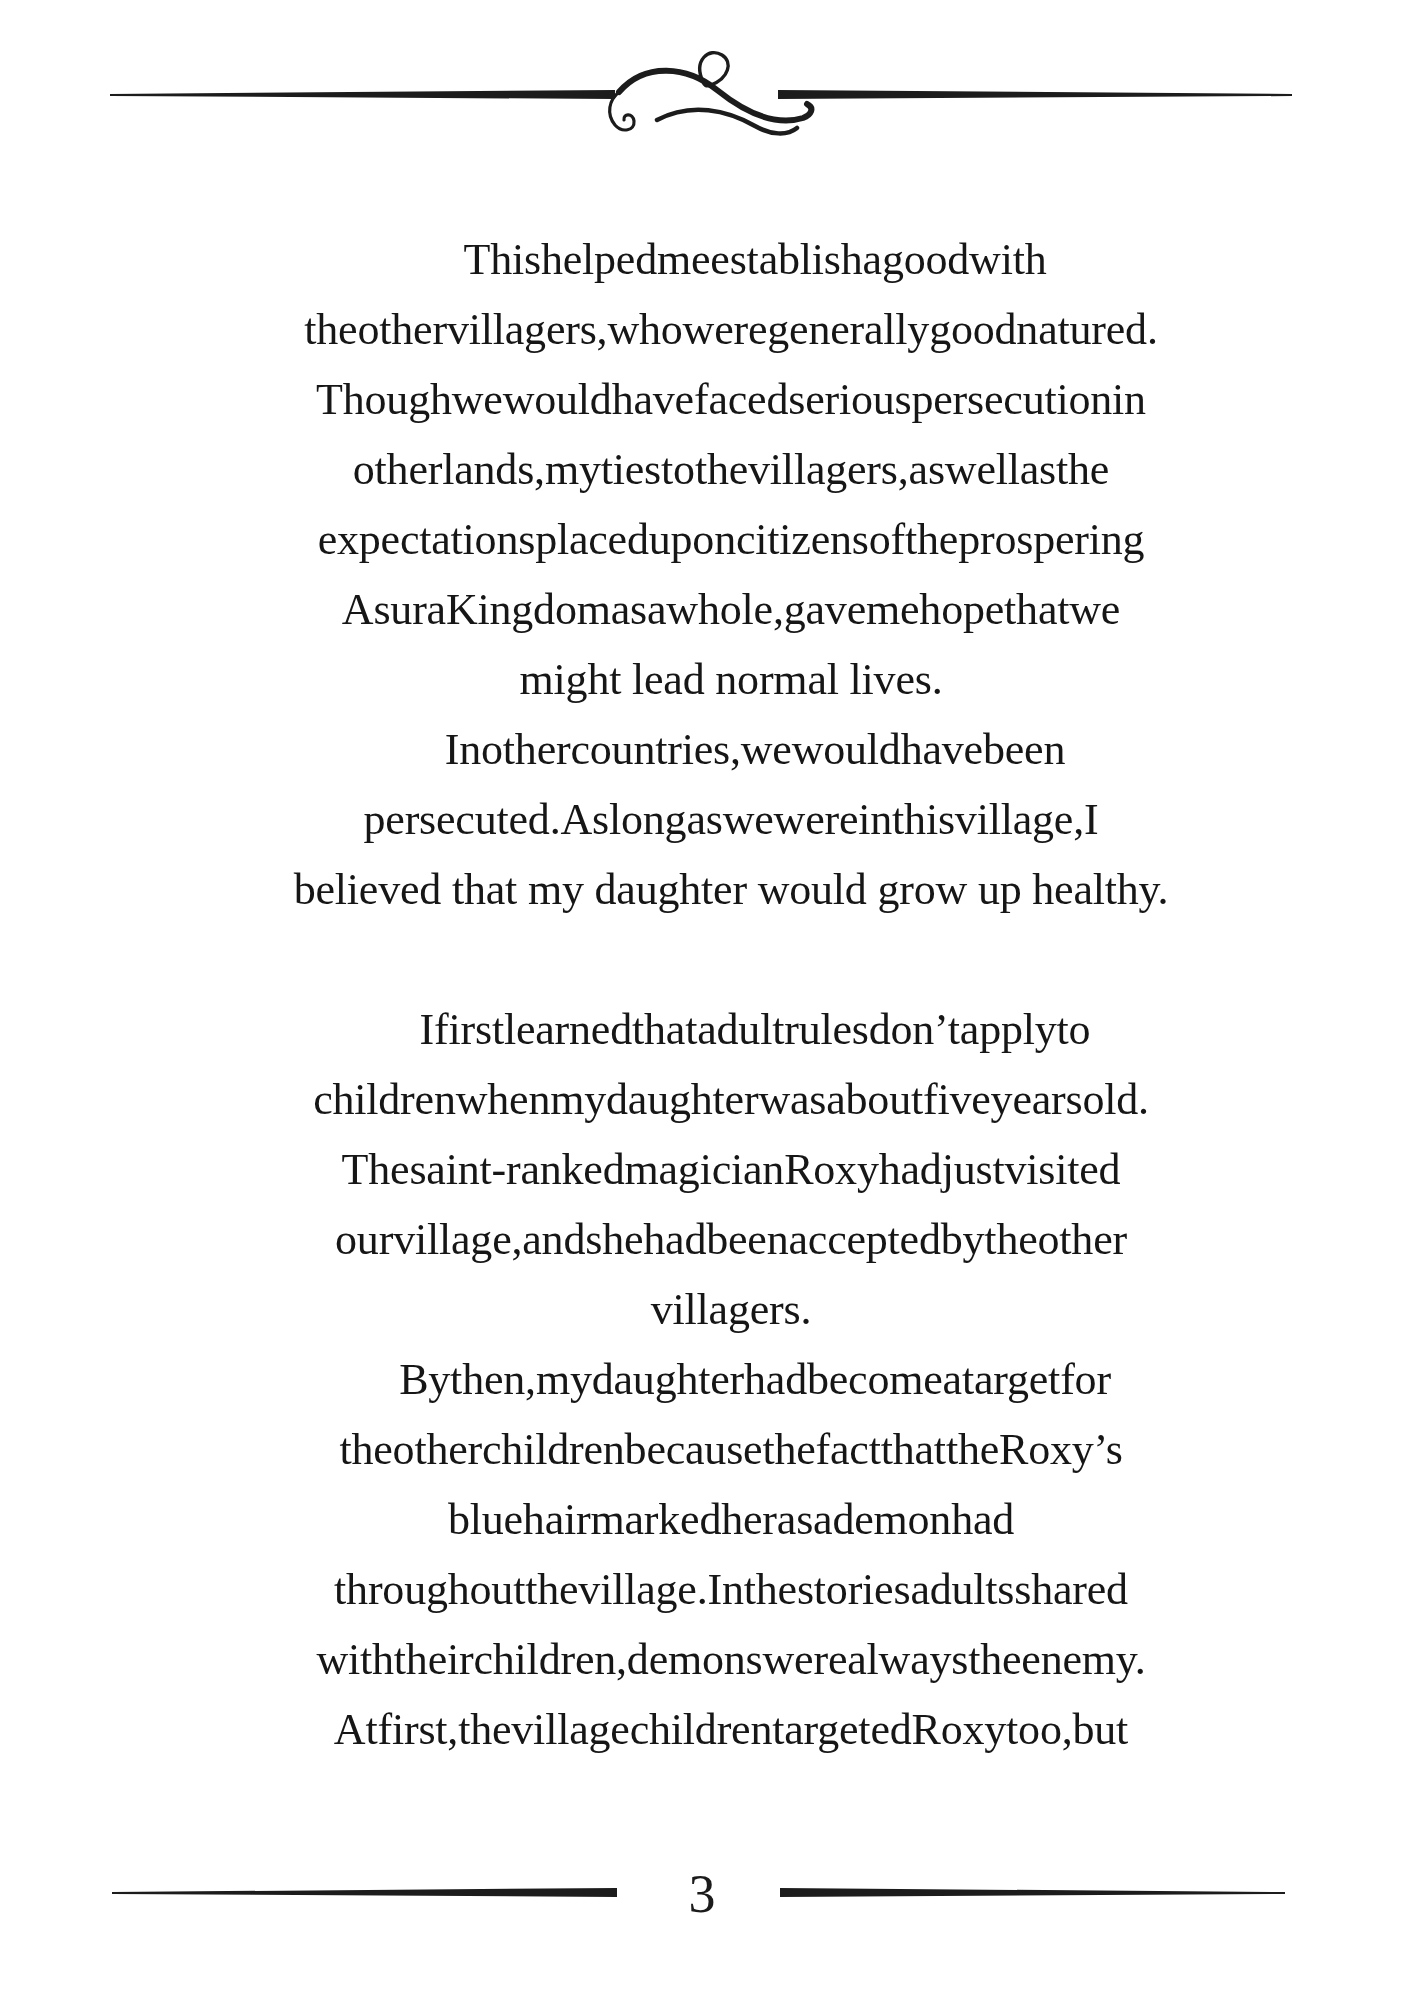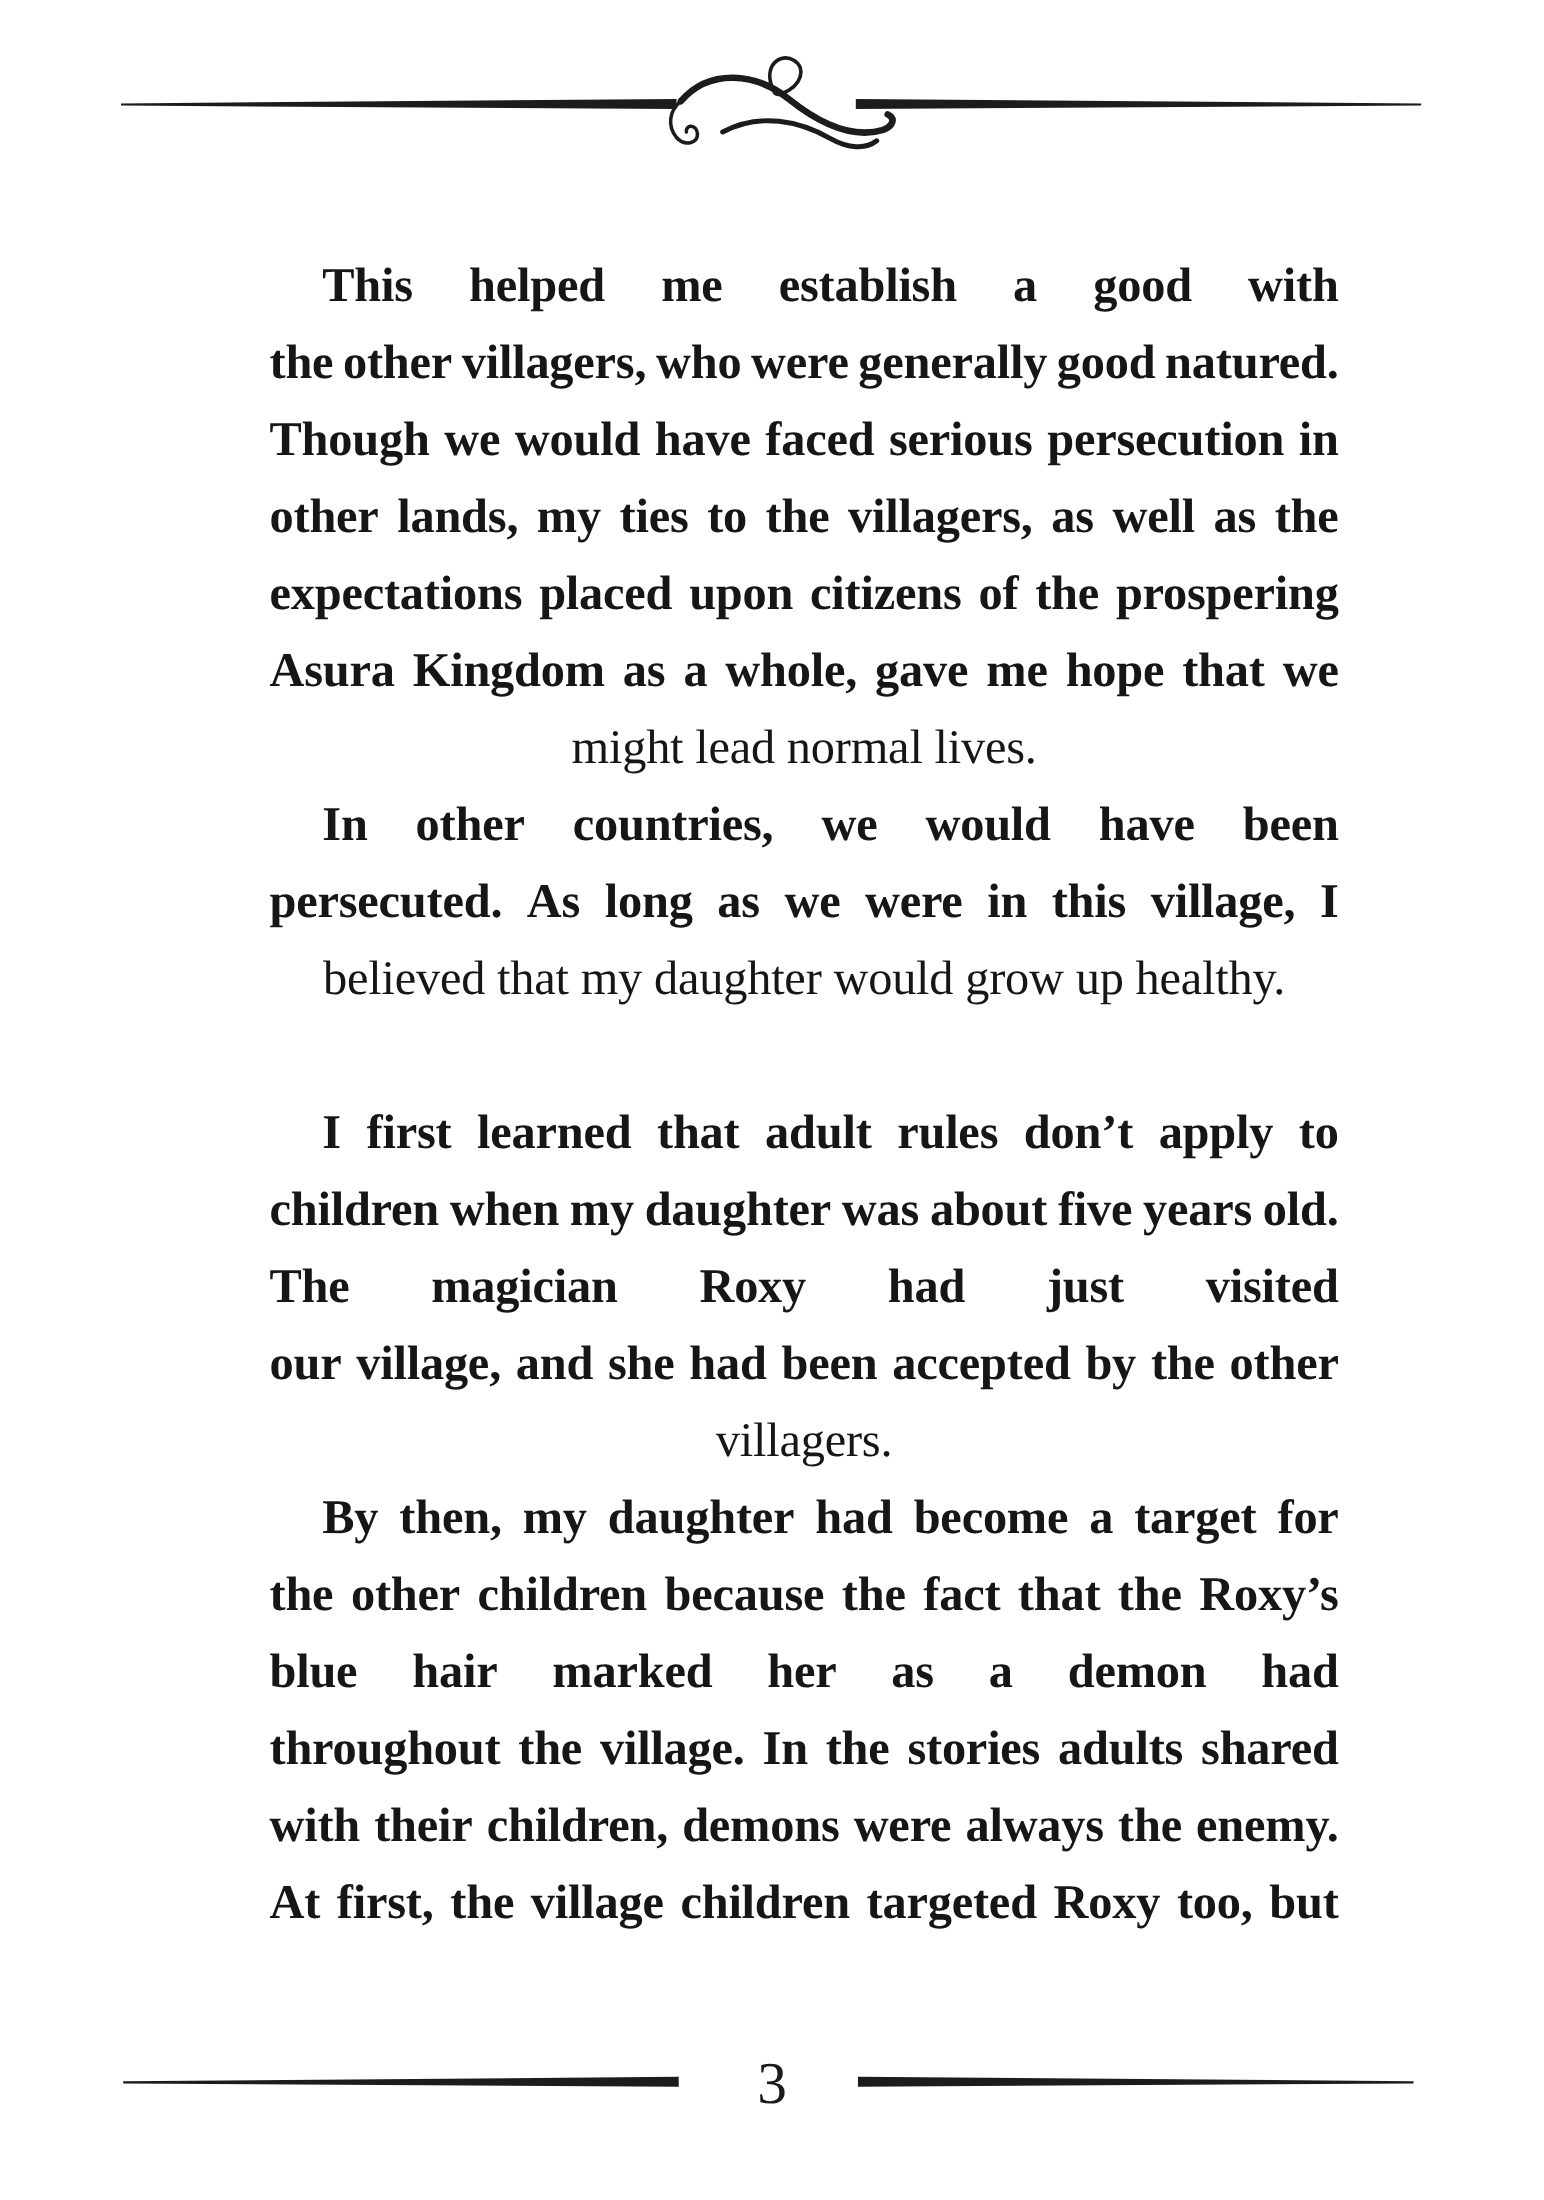--- a/index.html
+++ b/index.html
@@ -10,21 +10,21 @@
   }
   .rule-svg{position:absolute;left:0;width:1404px;display:block;}
   #header-rule{top:86px;height:18px;}
   #footer-rule{top:1884px;height:18px;}
   #flourish{position:absolute;left:605px;top:46px;width:230px;height:100px;}
   #body-text{
     position:absolute;left:245px;top:225px;width:972px;
     font-size:44px;line-height:70px;letter-spacing:-0.2px;
   }
   .line{height:70px;line-height:70px;}
-  .jline{display:flex;justify-content:space-between;white-space:nowrap;font-weight:bold;}
+  .jline{display:flex;justify-content:center;white-space:nowrap;}
   .indent{padding-left:48px;}
   .plain{text-align:center;}
   .spacer{height:70px;}
   #page-number{
     position:absolute;left:0;top:1862px;width:100%;
     text-align:center;font-size:54px;line-height:64px;color:#1b1b1b;
   }
 </style>
 </head>
 <body>
@@ -156,20 +156,21 @@
         <span>my</span>
         <span>daughter</span>
         <span>was</span>
         <span>about</span>
         <span>five</span>
         <span>years</span>
         <span>old.</span>
       </div>
     <div class="line jline">
         <span>The</span>
+        <span>saint-ranked</span>
         <span>magician</span>
         <span>Roxy</span>
         <span>had</span>
         <span>just</span>
         <span>visited</span>
       </div>
     <div class="line jline">
         <span>our</span>
         <span>village,</span>
         <span>and</span>

